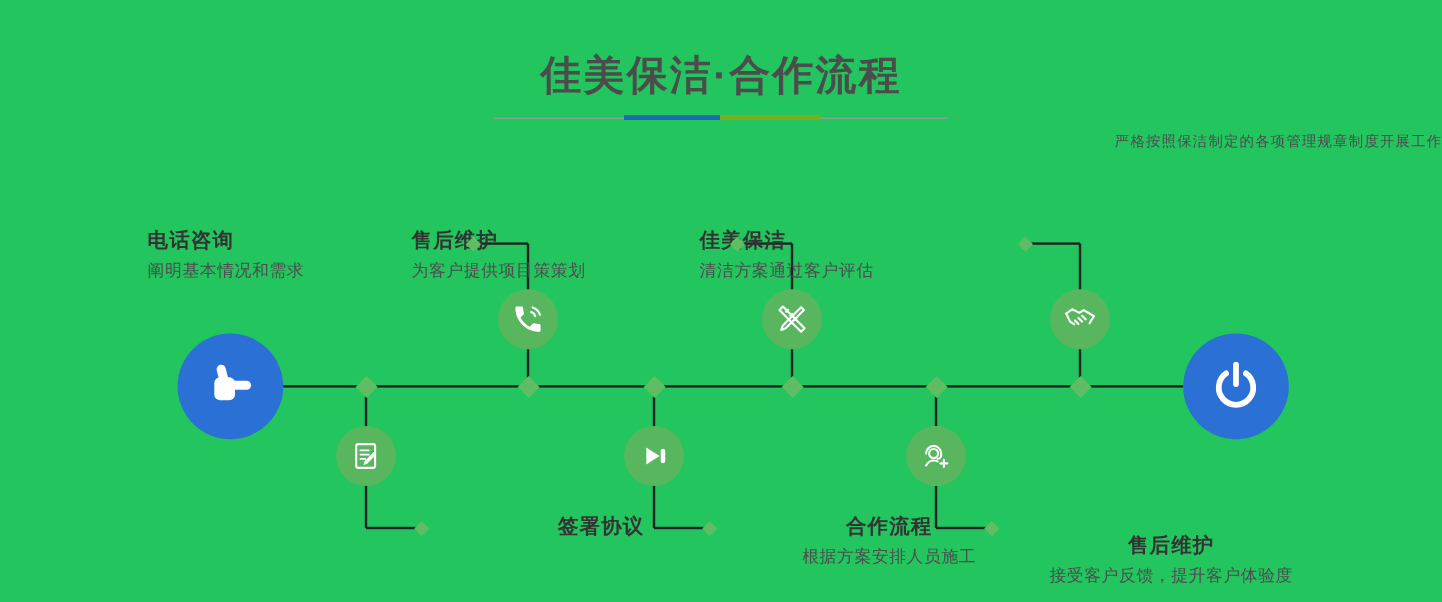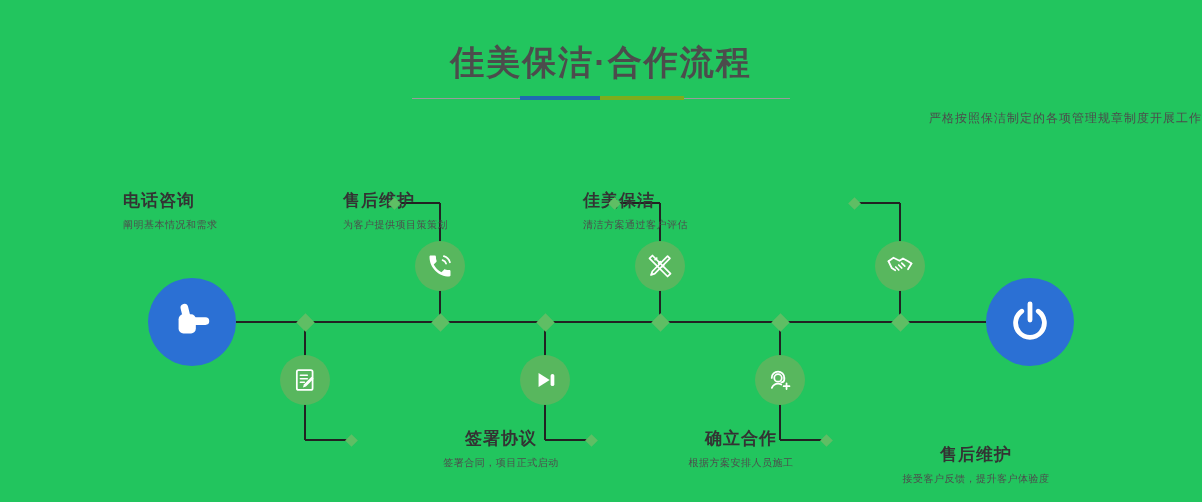--- a/index.html
+++ b/index.html
@@ -37,21 +37,21 @@
     display:flex;align-items:center;justify-content:center;z-index:4;
   }
   .step-circle{
     position:absolute;width:50px;height:50px;border-radius:50%;background:#58b75e;
     display:flex;align-items:center;justify-content:center;z-index:4;
   }
   
   .step-label-top{position:absolute;width:260px;z-index:2;}
   .step-label-bottom{position:absolute;width:280px;text-align:center;z-index:2;}
   .step-title{font-size:17px;font-weight:bold;color:#333;line-height:22px;letter-spacing:1px;}
-  .step-desc{font-size:10px;color:#4d4d4d;line-height:20px;margin-top:3px;letter-spacing:0.5px;}
+  .step-desc{font-size:14px;color:#4d4d4d;line-height:20px;margin-top:3px;letter-spacing:0.5px;}
   svg{display:block;}
 </style>
 </head>
 <body>
 
 <div class="stage">
 
   <div class="page-title">佳美保洁·合作流程</div>
   <div class="divider">
     <div class="base"></div>
@@ -175,24 +175,23 @@
     <div class="step-title">售后维护</div>
     <div class="step-desc">为客户提供项目策策划</div>
   </div>
   <div class="step-label-top" style="left:583px;top:190px;">
     <div class="step-title">佳美保洁</div>
     <div class="step-desc">清洁方案通过客户评估</div>
   </div>
 
   <div class="step-label-bottom" style="left:361px;top:428px;">
     <div class="step-title">签署协议</div>
-    <div class="step-desc">签署合同，项目正式启动</div>
   </div>
   <div class="step-label-bottom" style="left:601px;top:428px;">
-    <div class="step-title">确立合作</div>
+    <div class="step-title">合作流程</div>
     <div class="step-desc">根据方案安排人员施工</div>
   </div>
   <div class="step-label-bottom" style="left:836px;top:428px;margin-top:16px;">
     <div class="step-title">售后维护</div>
     <div class="step-desc">接受客户反馈，提升客户体验度</div>
   </div>
 
 </div>
 
 </body></html>

